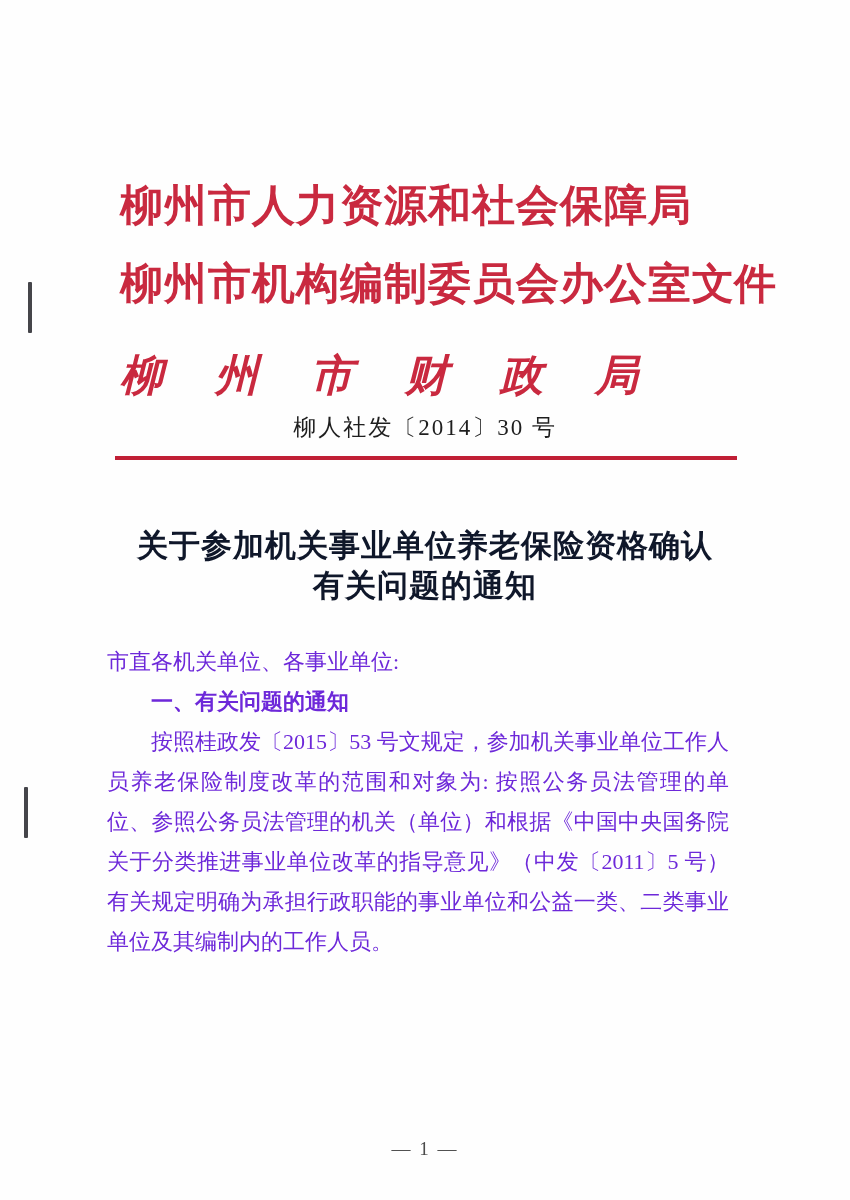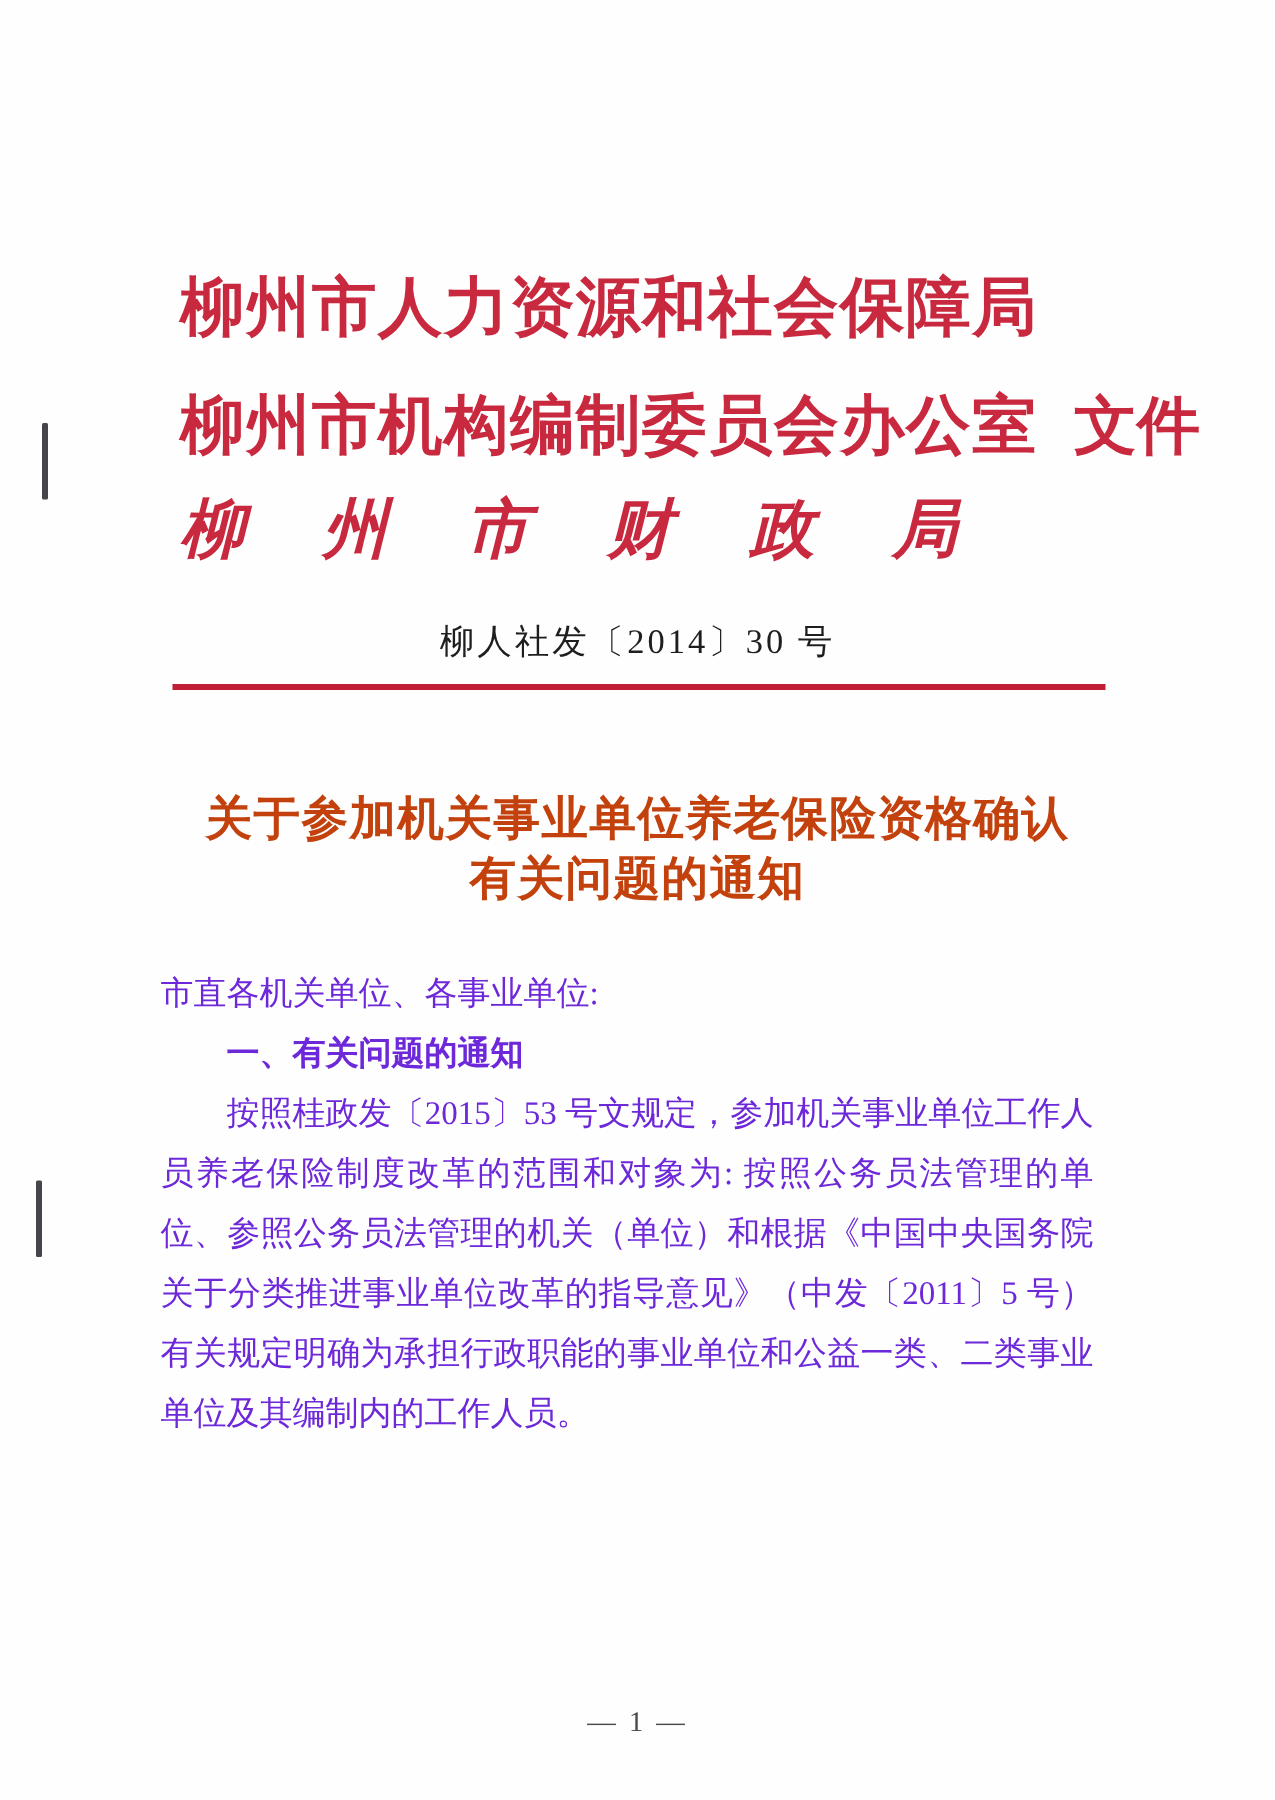--- a/index.html
+++ b/index.html
@@ -35,22 +35,21 @@
   .agency-line {
     font-size: 43px;
     line-height: 1.1;
     letter-spacing: 1px;
     white-space: nowrap;
   }
   .line-1 { margin-bottom: 27px; margin-top: 44px; }
   .agency-row {
     display: flex;
     align-items: baseline;
-    gap: 24px;
-    margin-bottom: 18px;
+    margin-bottom: 40px;
   }
   .doc-type { font-size: 42px; white-space: nowrap; }
   .line-3 {
     width: 518px;
     text-align: justify;
     text-align-last: justify;
     letter-spacing: 0;
     font-style: italic;
   }
 
@@ -77,21 +76,21 @@
   .doc-title {
     position: absolute;
     top: 526px;
     left: 0;
     width: 100%;
     margin: 0;
     text-align: center;
     font-size: 31px;
     line-height: 40px;
     font-weight: 700;
-    color: #c2410c;
+    color: #0f172a;
   }
   .title-line { display: block; letter-spacing: 1px; }
 
   .doc-body {
     position: absolute;
     top: 642px;
     left: 107px;
     width: 622px;
     font-size: 22px;
     line-height: 40px;

